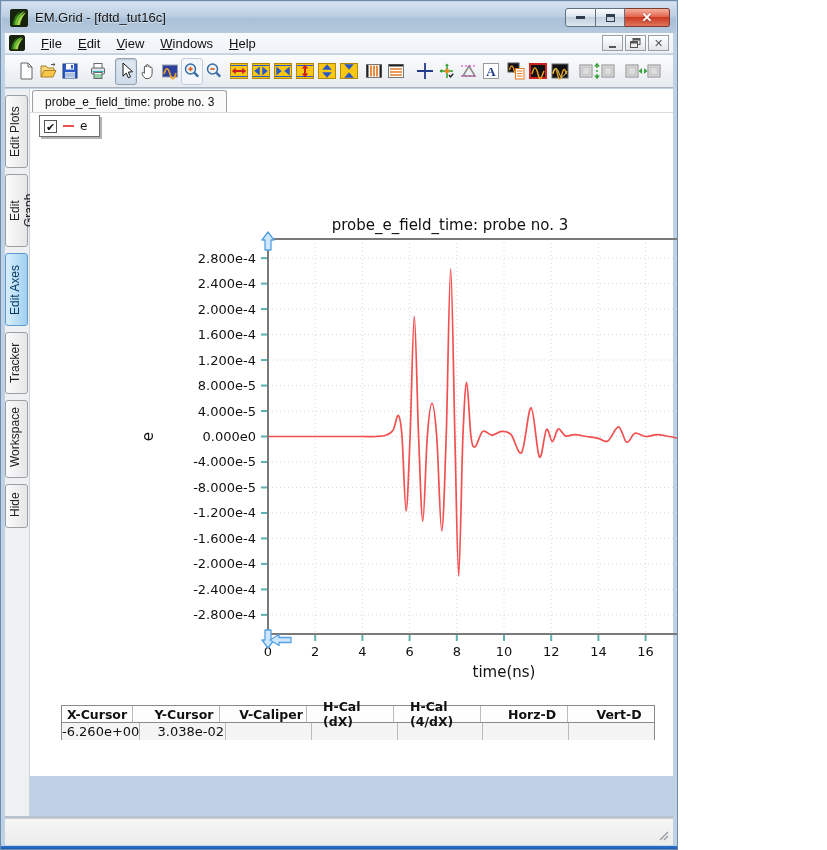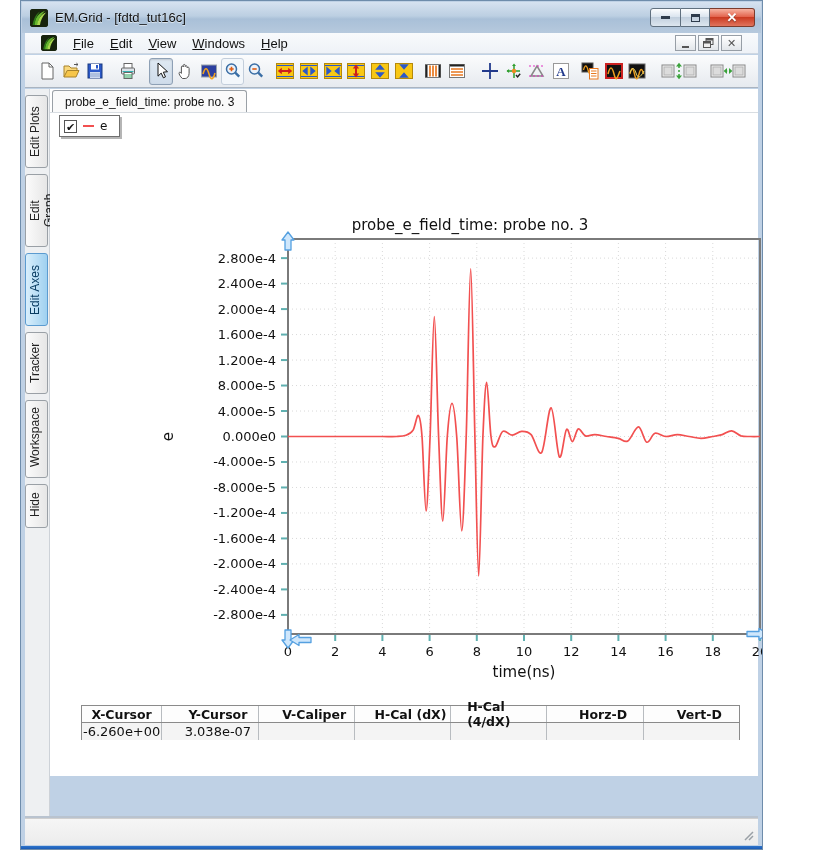--- a/index.html
+++ b/index.html
@@ -1,22 +1,21 @@
 <!DOCTYPE html>
 <html><head>
 <meta charset="utf-8">
 <style>
   * { margin:0; padding:0; box-sizing:border-box; }
   html,body { width:827px; height:850px; font-family:"Liberation Sans",sans-serif; }
   .window {
-    position:relative; width:743px; height:850px;
+    position:relative; width:678px; height:850px;
     background:#bfd1e5;
     border:1px solid #5e7term; border:1px solid #6e8cab;
     overflow:hidden;
-    margin-left:20px;
   }
   
   .titlebar {
     position:absolute; left:1px; top:1px; right:1px; height:31px;
     background:linear-gradient(#d6e2f0,#bccfe2 45%,#a9c0d8 55%,#b6c9dd);
     display:flex; align-items:center; padding:0 6px 0 8px;
   }
   .app-icon { width:18px; height:18px; border-radius:3px; background:#13220c; position:relative; overflow:hidden; flex:0 0 auto; }
   .app-icon svg { display:block; }
   .title-text { margin-left:7px; font-size:13px; color:#111; text-shadow:0 1px 1px rgba(255,255,255,.7); }
@@ -34,21 +33,21 @@
   }
   .glyph-bar { width:9px; height:3px; background:#2e3c4c; }
   .glyph-restore { width:9px; height:8px; border:1px solid #2e3c4c; background:transparent; position:relative; }
   .glyph-restore:before { content:""; position:absolute; left:0; right:0; top:0; height:2px; background:#2e3c4c; }
   .glyph-x { font-size:13px; font-weight:bold; line-height:1; color:#fff; text-shadow:0 1px 1px rgba(0,0,0,.4); }
   
   .menubar {
     position:absolute; left:4px; top:32px; right:4px; height:21px;
     background:linear-gradient(#f8fafc,#eef2f7);
     border-bottom:1px solid #cfd8e2;
-    display:flex; align-items:center; padding:0 16px;
+    display:flex; align-items:center; padding:0 4px;
   }
   .menubar .app-icon { width:16px; height:16px; }
   .menu-items { display:flex; margin-left:8px; }
   .menu-item { font-size:13px; color:#111; padding:2px 8px; cursor:default; }
   .menu-item u { text-decoration:underline; }
   .mdibtns { margin-left:auto; display:flex; gap:2px; }
   .mdibtn { width:21px; height:16px; border:1px solid #979ea6; background:linear-gradient(#ffffff,#e2e6ea); display:flex; align-items:center; justify-content:center; color:#555; font-size:10px; }
   .mdi-min { width:7px; height:2px; background:#555; margin-top:7px; }
   .mdi-x { font-size:11px; line-height:1; }
   
@@ -500,21 +499,21 @@
           <div class="ct-cell">X-Cursor</div>
           <div class="ct-cell">Y-Cursor</div>
           <div class="ct-cell">V-Caliper</div>
           <div class="ct-cell">H-Cal (dX)</div>
           <div class="ct-cell">H-Cal (4/dX)</div>
           <div class="ct-cell">Horz-D</div>
           <div class="ct-cell">Vert-D</div>
         </div>
       <div class="ct-row val">
           <div class="ct-cell">-6.260e+00</div>
-          <div class="ct-cell">3.038e-07</div>
+          <div class="ct-cell">3.038e-02</div>
           <div class="ct-cell"></div>
           <div class="ct-cell"></div>
           <div class="ct-cell"></div>
           <div class="ct-cell"></div>
           <div class="ct-cell"></div>
         </div>
     </div>
   </div>
 
   <div class="statusbar">

